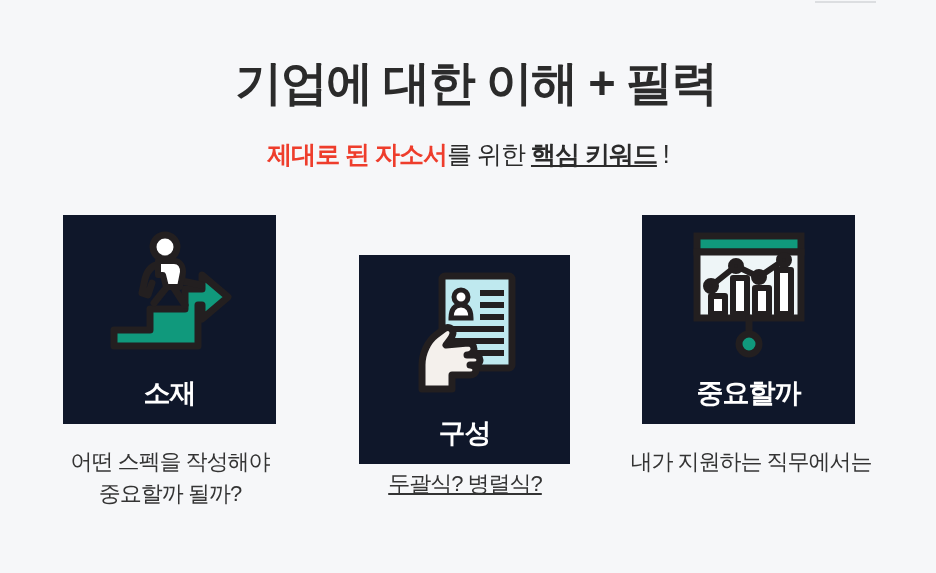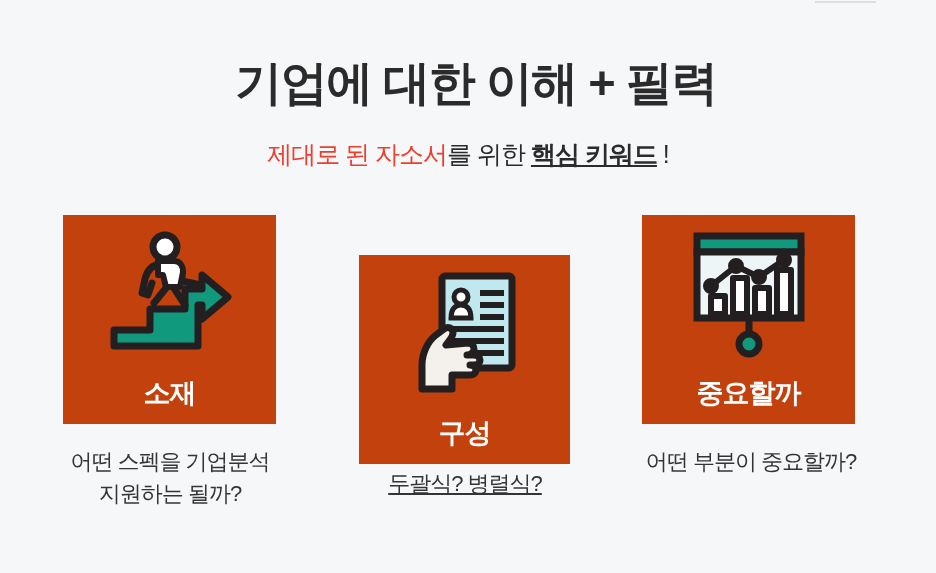--- a/index.html
+++ b/index.html
@@ -45,21 +45,21 @@
     width: 936px;
     text-align: center;
     font-size: 25px;
     letter-spacing: -1px;
     line-height: 1.2;
     white-space: nowrap;
     color: #2b2b2b;
   }
   .subline .accent {
     color: #ee3d2c;
-    font-weight: normal;
+    font-weight: bold;
   }
   .subline .strong {
     color: #2b2b2b;
     font-weight: bold;
     text-decoration: underline;
   }
   .subline .plain {
     color: #2b2b2b;
     font-weight: normal;
     text-align: center;
@@ -71,21 +71,21 @@
     top: 215px;
     width: 936px;
     height: 210px;
   }
 
   .card {
     position: absolute;
     top: 0;
     width: 213px;
     height: 209px;
-    background: #c2410c;
+    background: #0f172a;
     box-sizing: border-box;
   }
   .card.c1 { left: 63px; }
   .card.c2 { left: 359px; width: 211px; margin-top: 40px; }
   .card.c3 { left: 642px; width: 213px; }
 
   .card-icon {
     position: absolute;
     left: 0;
     right: 0;
@@ -216,22 +216,22 @@
         <circle cx="60" cy="114" r="10" fill="#10997c" stroke="#231f20" stroke-width="7"></circle>
       </svg>
     </div>
     <div class="card-label">중요할까</div>
   </div>
 
 </div>
 
 <div class="captions">
   <div class="caption p1">
-    <span class="line">어떤 스펙을 기업분석</span>
-    <span class="line">지원하는 될까?</span>
+    <span class="line">어떤 스펙을 작성해야</span>
+    <span class="line">중요할까 될까?</span>
   </div>
   <div class="caption p2">
     <span class="line">두괄식? 병렬식?</span>
   </div>
   <div class="caption p3">
-    <span class="line">어떤 부분이 중요할까?</span>
+    <span class="line">내가 지원하는 직무에서는</span>
   </div>
 </div>
 
 </body></html>

